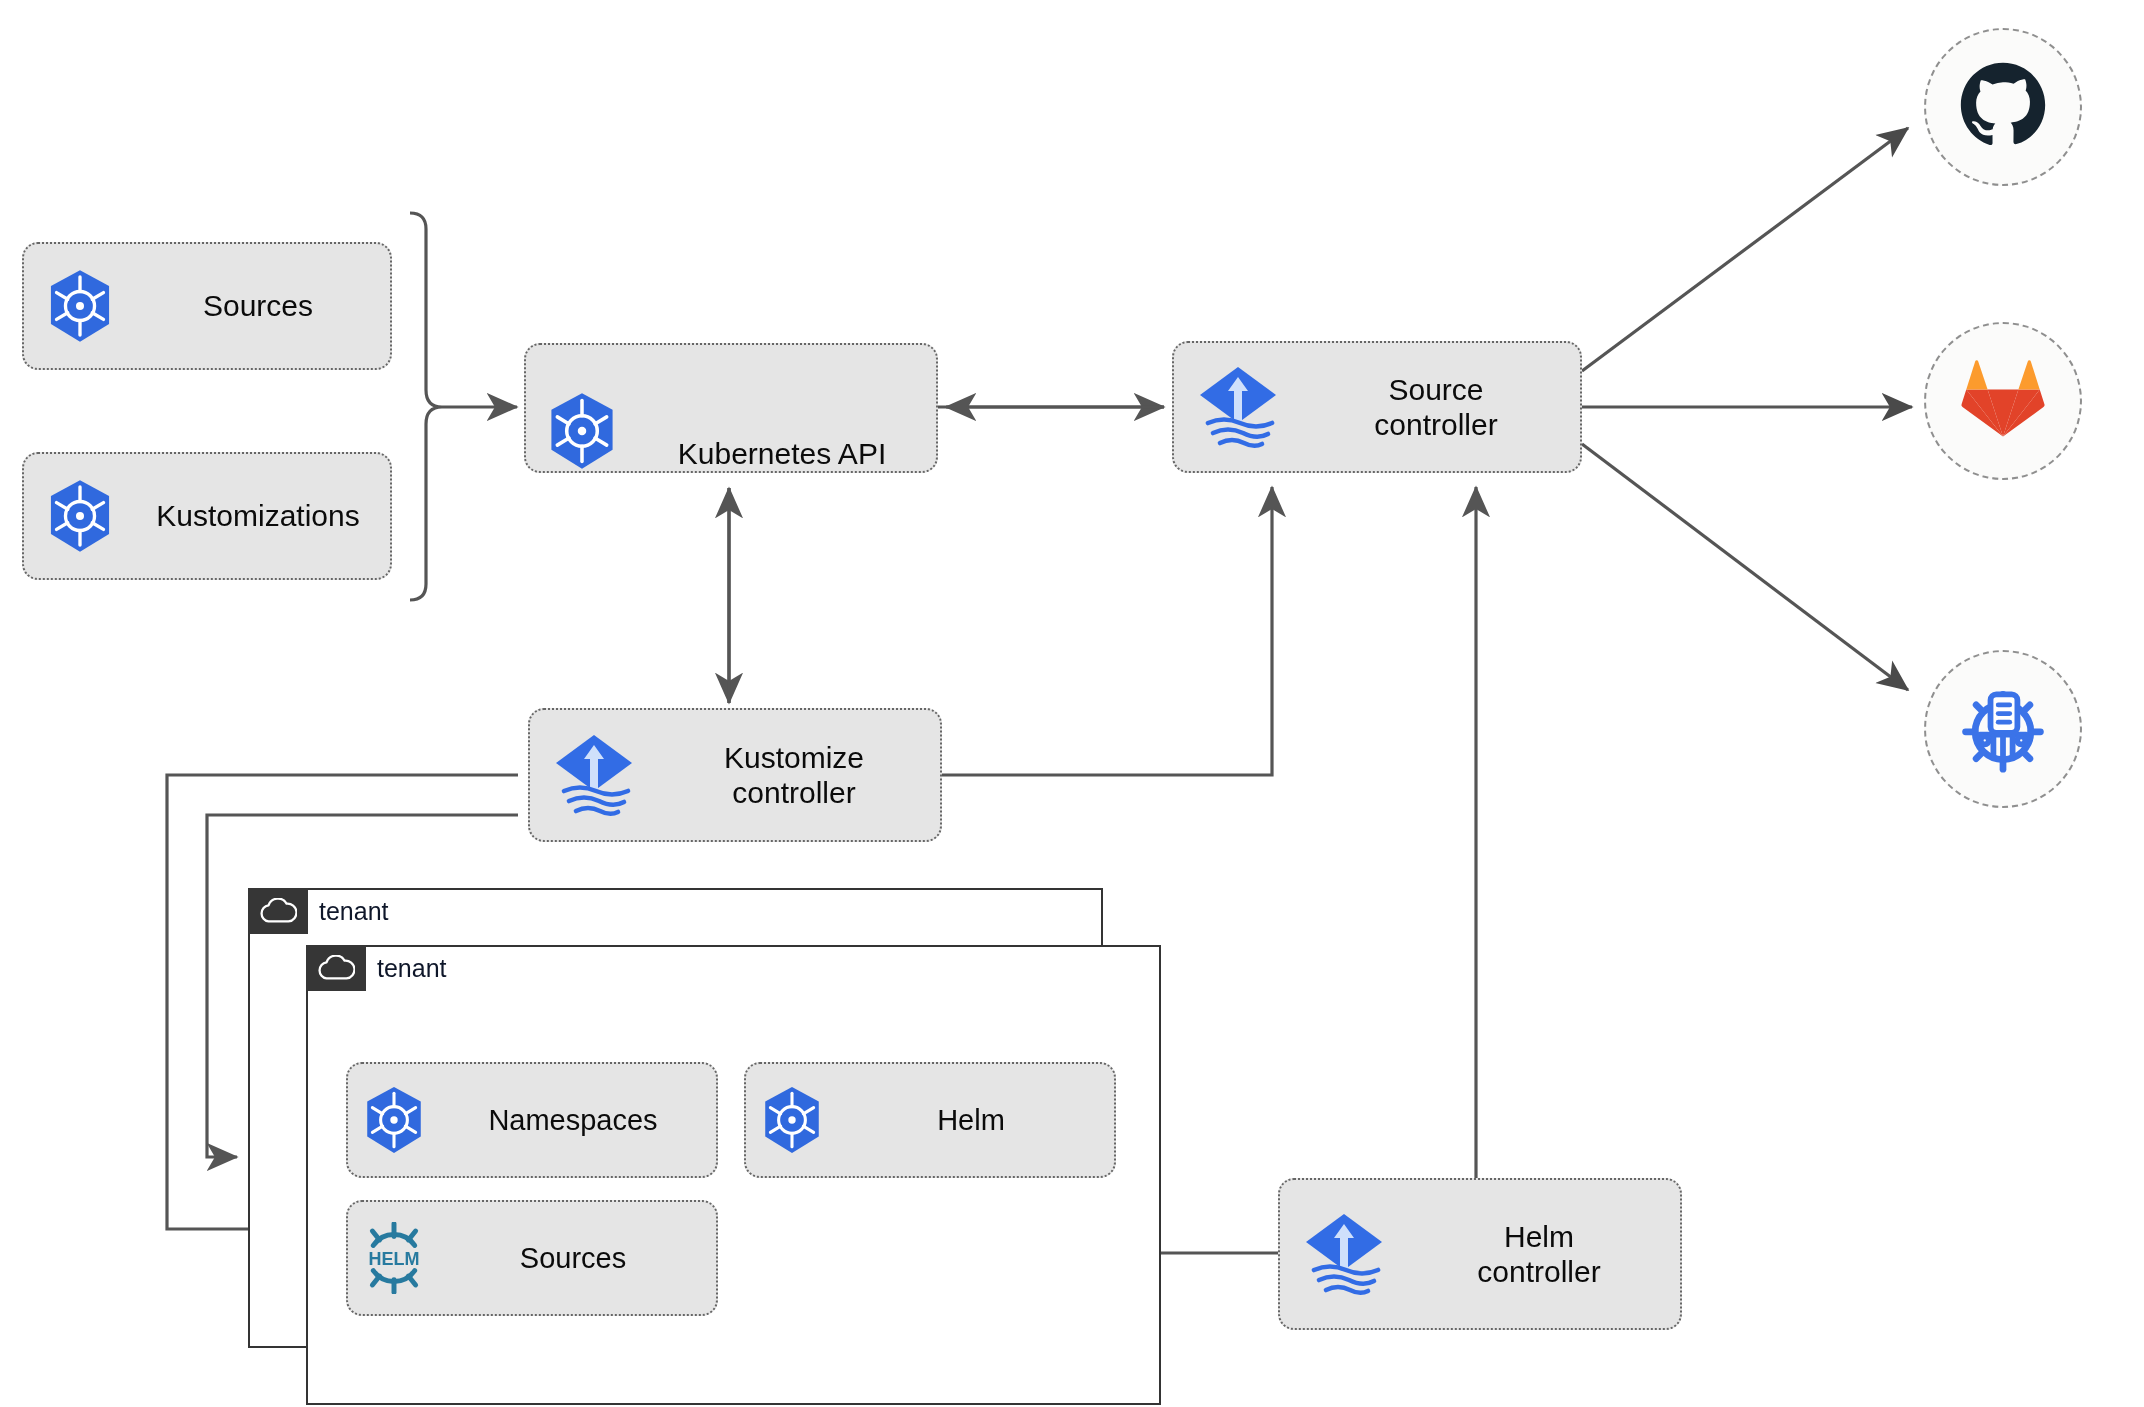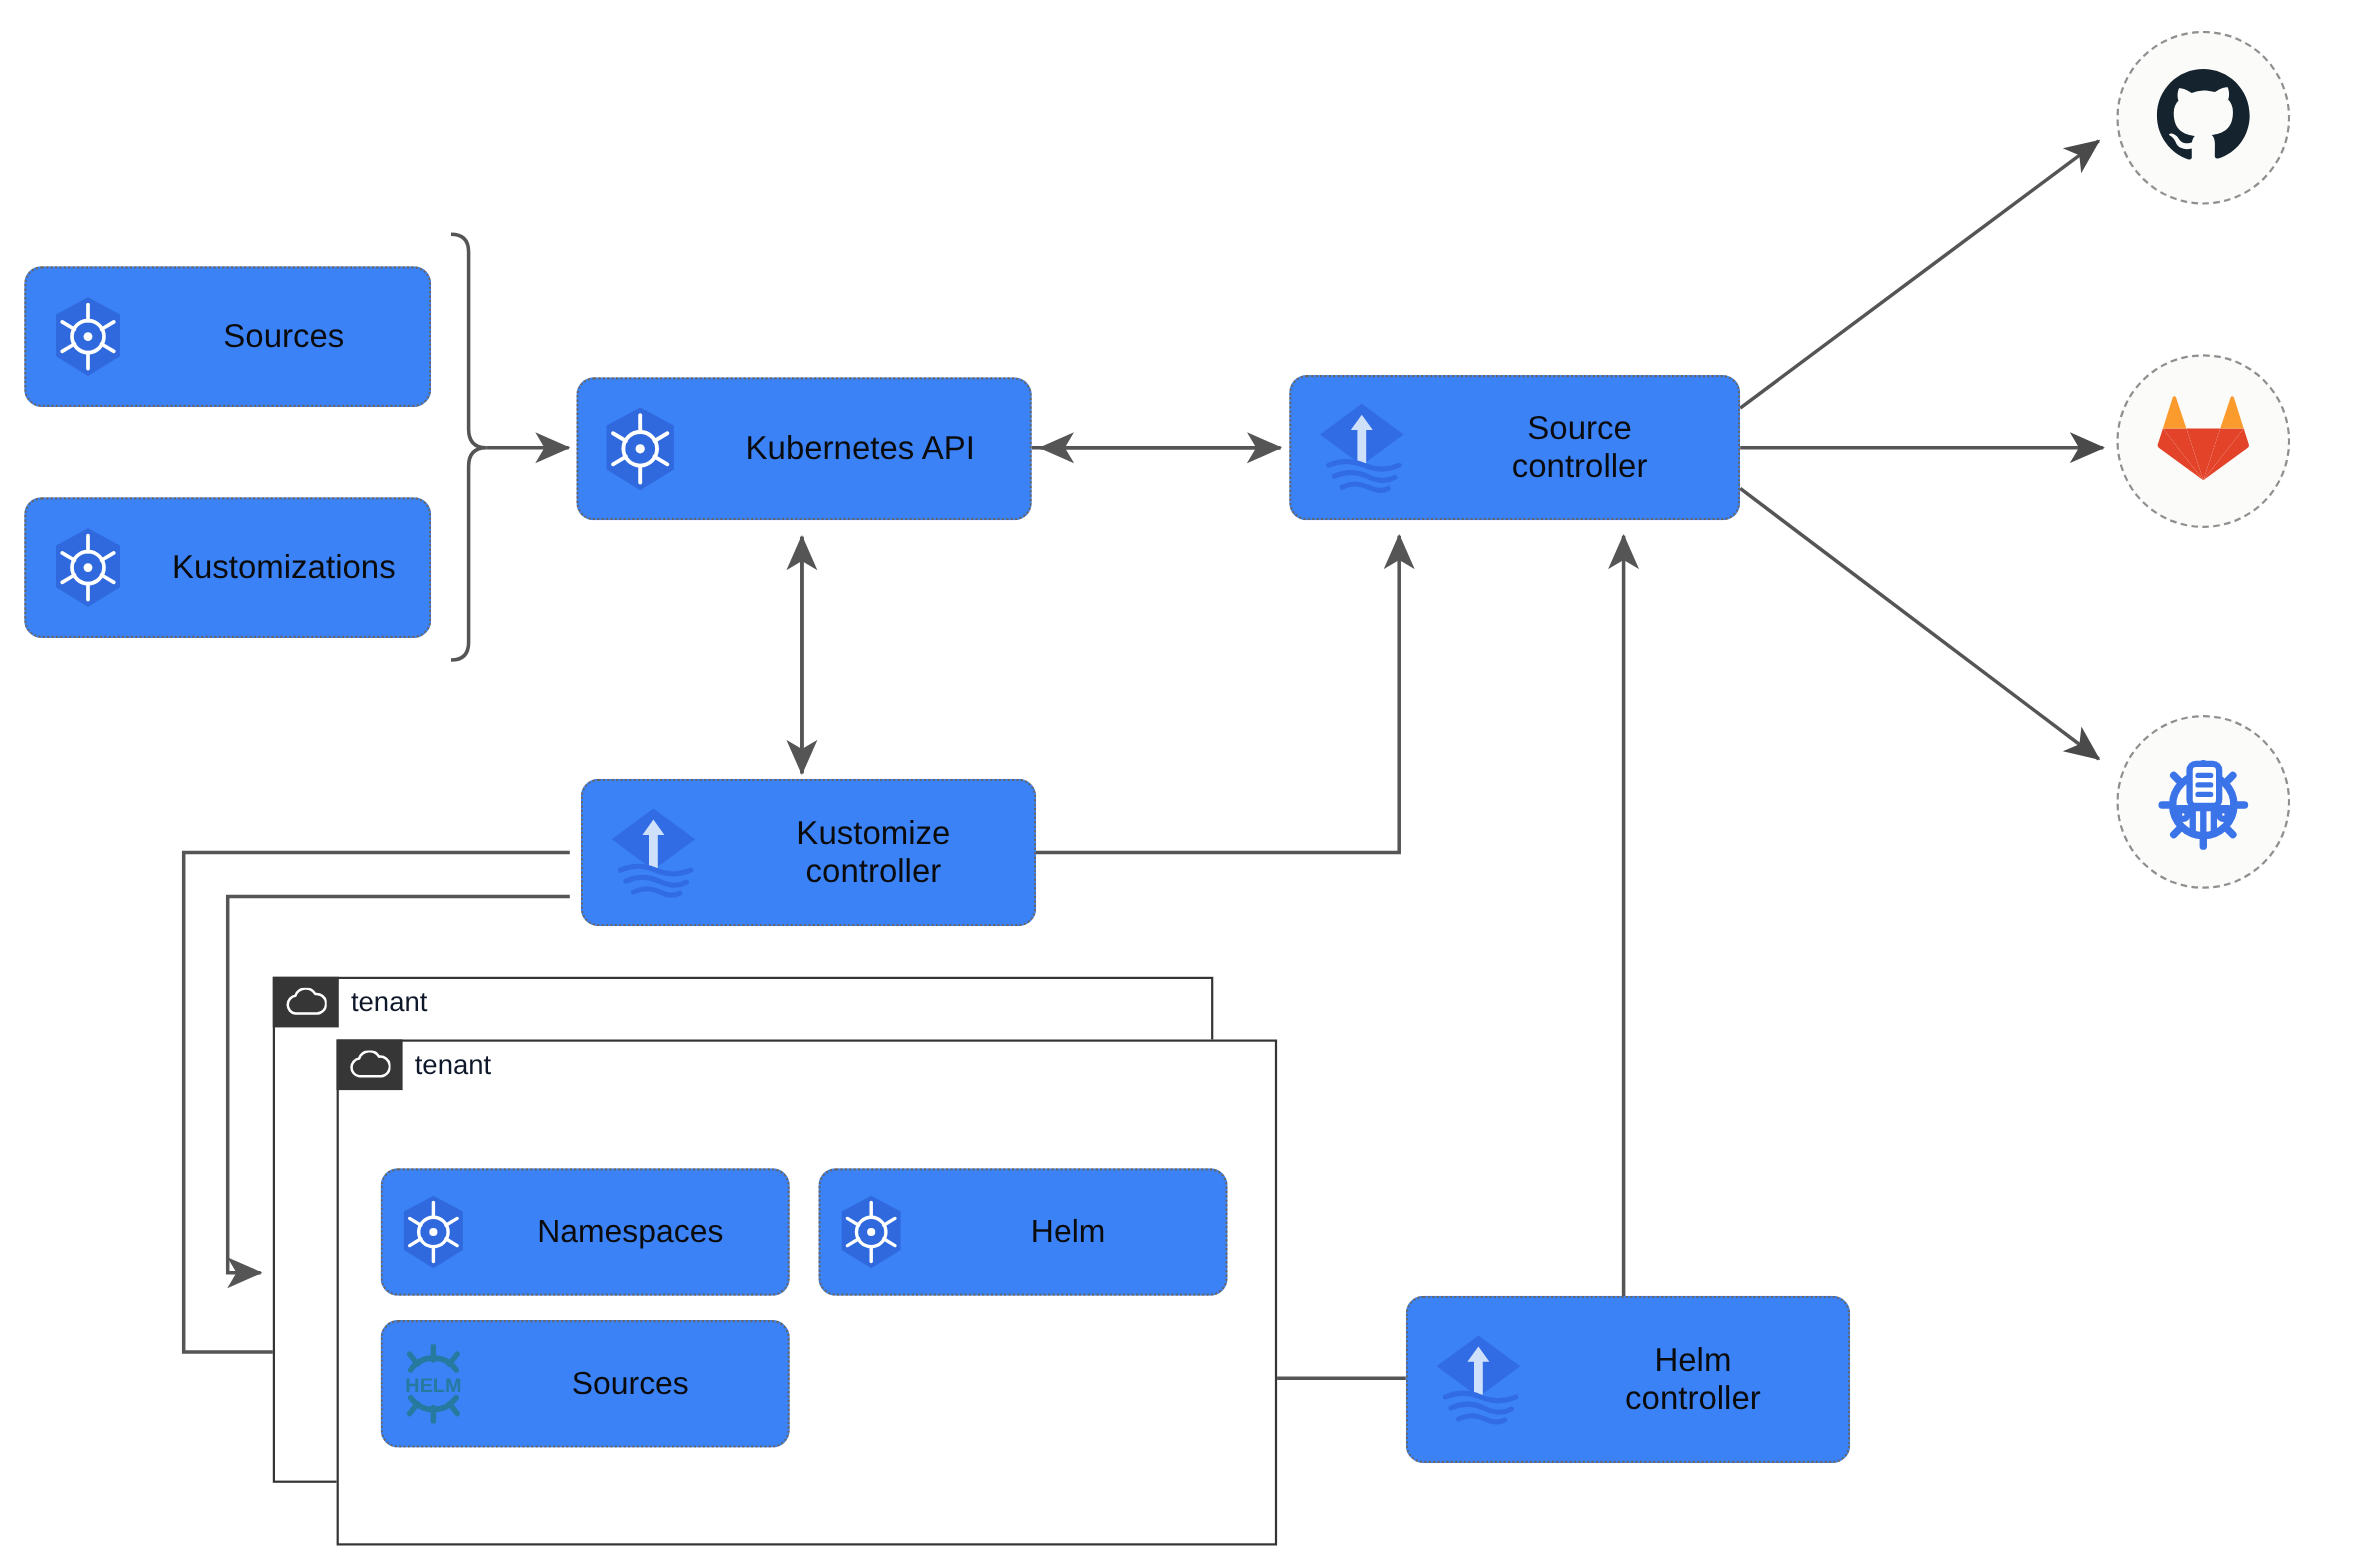--- a/index.html
+++ b/index.html
@@ -18,21 +18,21 @@
     position:absolute;
     left:0;top:0;
     width:2144px;height:1407px;
     pointer-events:none;
   }
 
   
   .node{
     position:absolute;
     box-sizing:border-box;
-    background:#3b82f6;
+    background:#e5e5e5;
     border:2px dotted #666666;
     border-radius:16px;
     display:flex;
     flex-direction:row;
     align-items:center;
     justify-content:flex-start;
   }
   .node .ico{
     flex:0 0 auto;
     display:flex;align-items:center;justify-content:center;
@@ -169,21 +169,21 @@
           <line x1="43" y1="40" x2="53" y2="46"></line>
           <line x1="11" y1="46" x2="21" y2="40"></line>
           <line x1="43" y1="28" x2="53" y2="22"></line>
         </g>
         <circle cx="32" cy="34" r="3.6" fill="#ffffff"></circle>
       </svg>
     </span>
     <span class="lbl">Kustomizations</span>
   </div>
 
-  <div class="node" style="left:524px;top:343px;width:414px;height:130px;">
+  <div class="node" style="left:524px;top:343px;width:414px;height:130px;align-items:flex-end;">
     <span class="ico" style="width:112px;">
       <svg width="76" height="80" viewBox="0 0 64 68">
         <polygon points="32,2 58,16 58,50 32,66 6,50 6,16" fill="#3069de"></polygon>
         <g fill="none" stroke="#ffffff" stroke-width="3" stroke-linecap="round">
           <circle cx="32" cy="34" r="13"></circle>
           <line x1="32" y1="8" x2="32" y2="21"></line>
           <line x1="32" y1="47" x2="32" y2="60"></line>
           <line x1="11" y1="22" x2="21" y2="28"></line>
           <line x1="43" y1="40" x2="53" y2="46"></line>
           <line x1="11" y1="46" x2="21" y2="40"></line>

